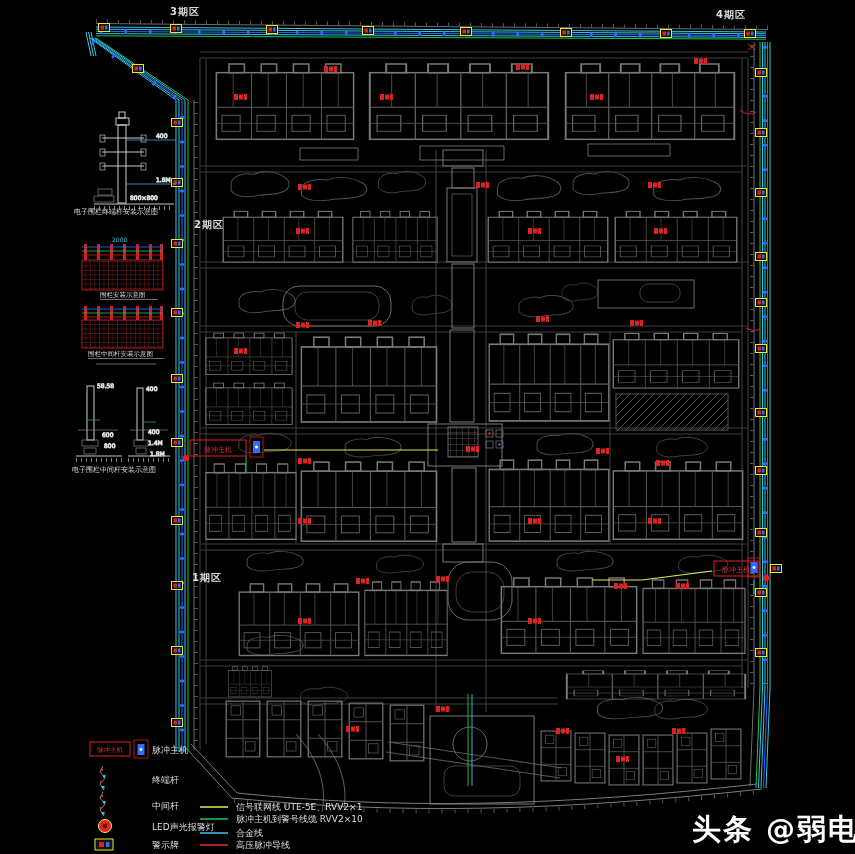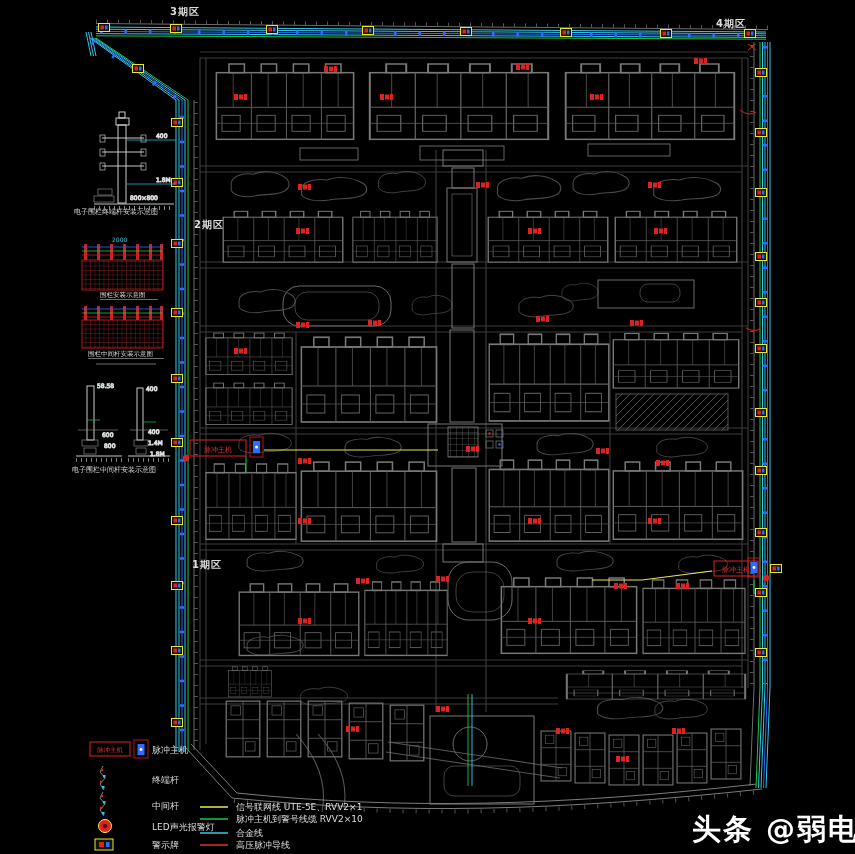--- a/index.html
+++ b/index.html
@@ -438,17 +438,17 @@
       <path d="M200,845 H228" stroke="#e03131" stroke-width="1.5"></path>
       <text x="236" y="810" class="t9">信号联网线 UTE-5E、RVV2×1</text>
       <text x="236" y="822" class="t9">脉冲主机到警号线缆 RVV2×10</text>
       <text x="236" y="836" class="t9">合金线</text>
       <text x="236" y="848" class="t9">高压脉冲导线</text>
     </g>
   </g>
 </svg>
 
 <div class="abs phase" style="left:170px;top:5px">3期区</div>
-<div class="abs phase" style="left:716px;top:17px">4期区</div>
+<div class="abs phase" style="left:716px;top:8px">4期区</div>
 <div class="abs phase" style="left:194px;top:218px">2期区</div>
-<div class="abs phase" style="left:192px;top:558px">1期区</div>
+<div class="abs phase" style="left:192px;top:571px">1期区</div>
 
 <div class="abs watermark" style="left:692px;top:810px">头条 @弱电</div>
 
 </body></html>

